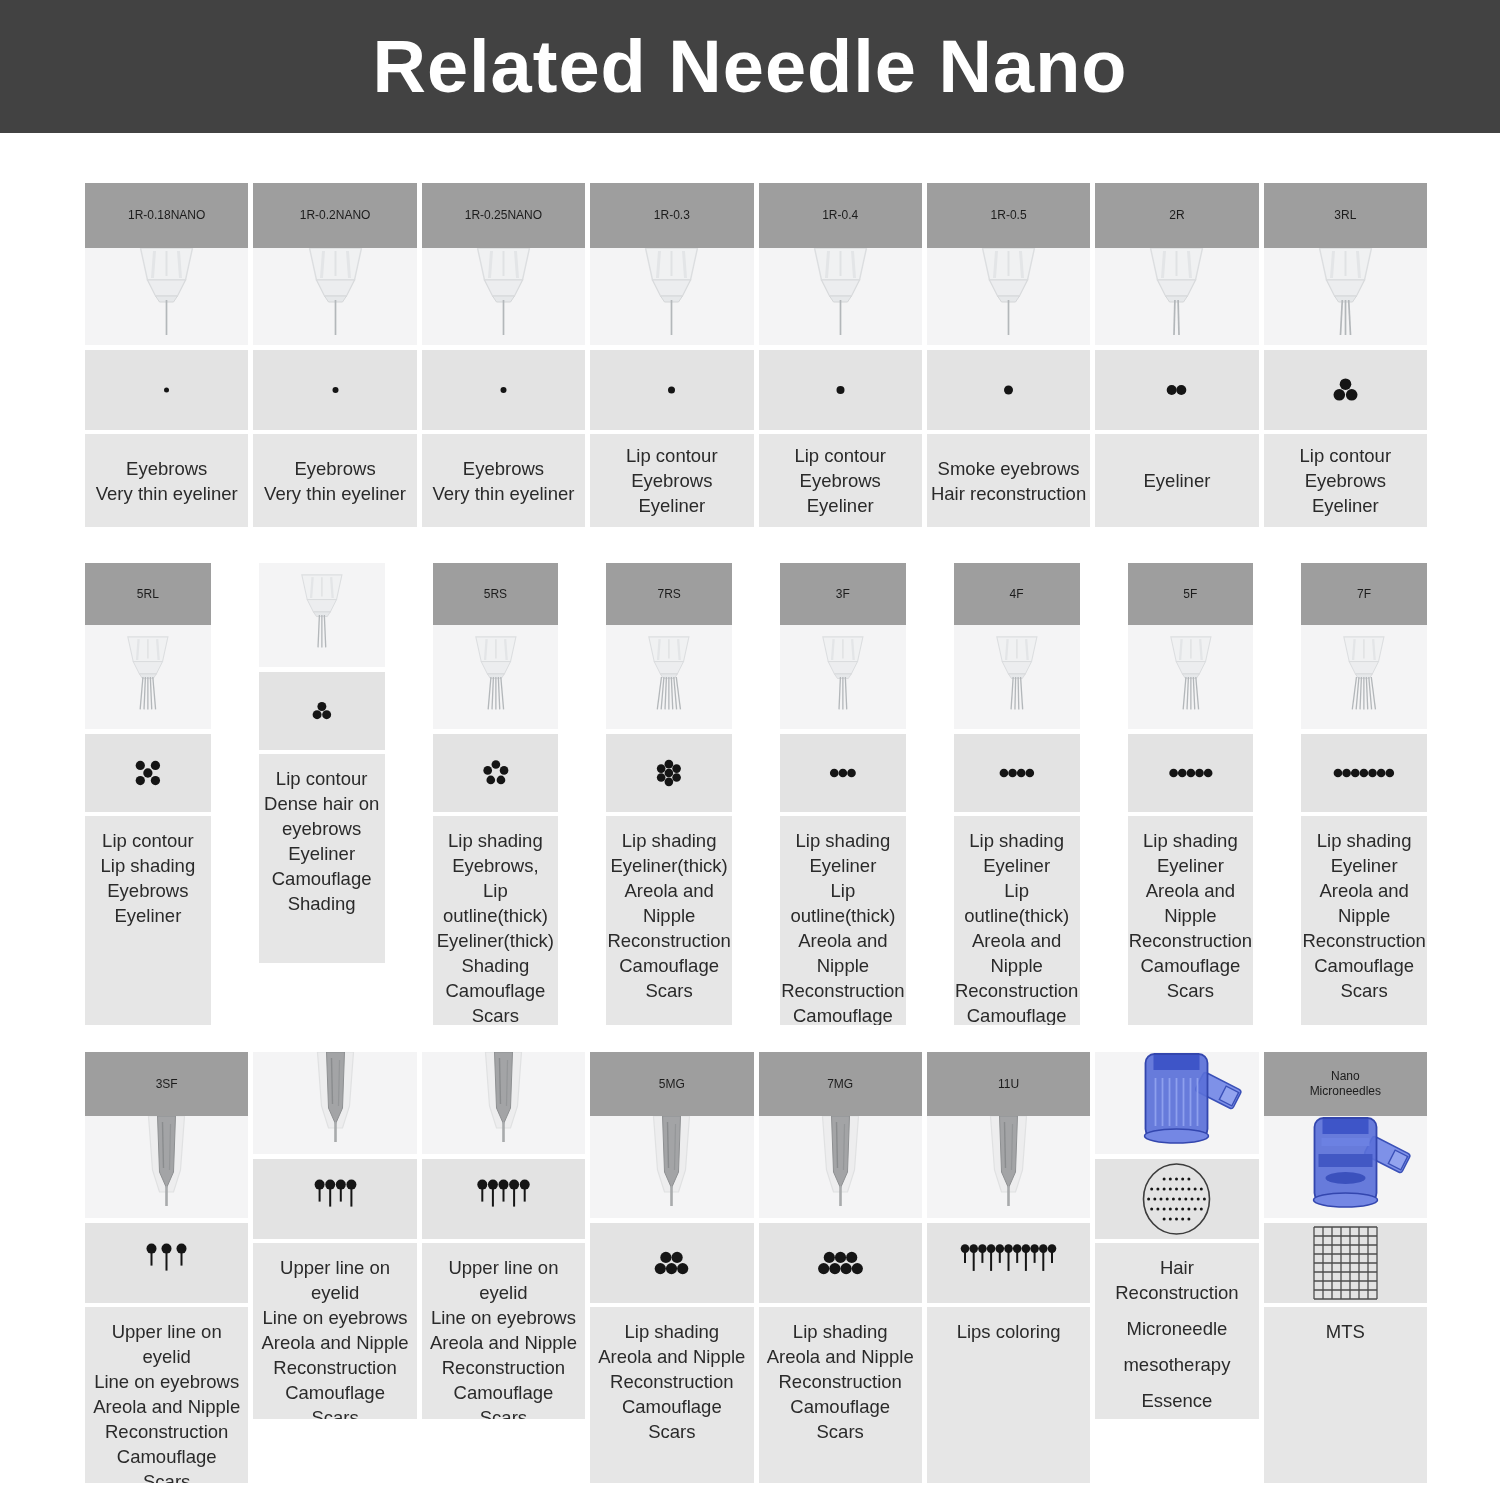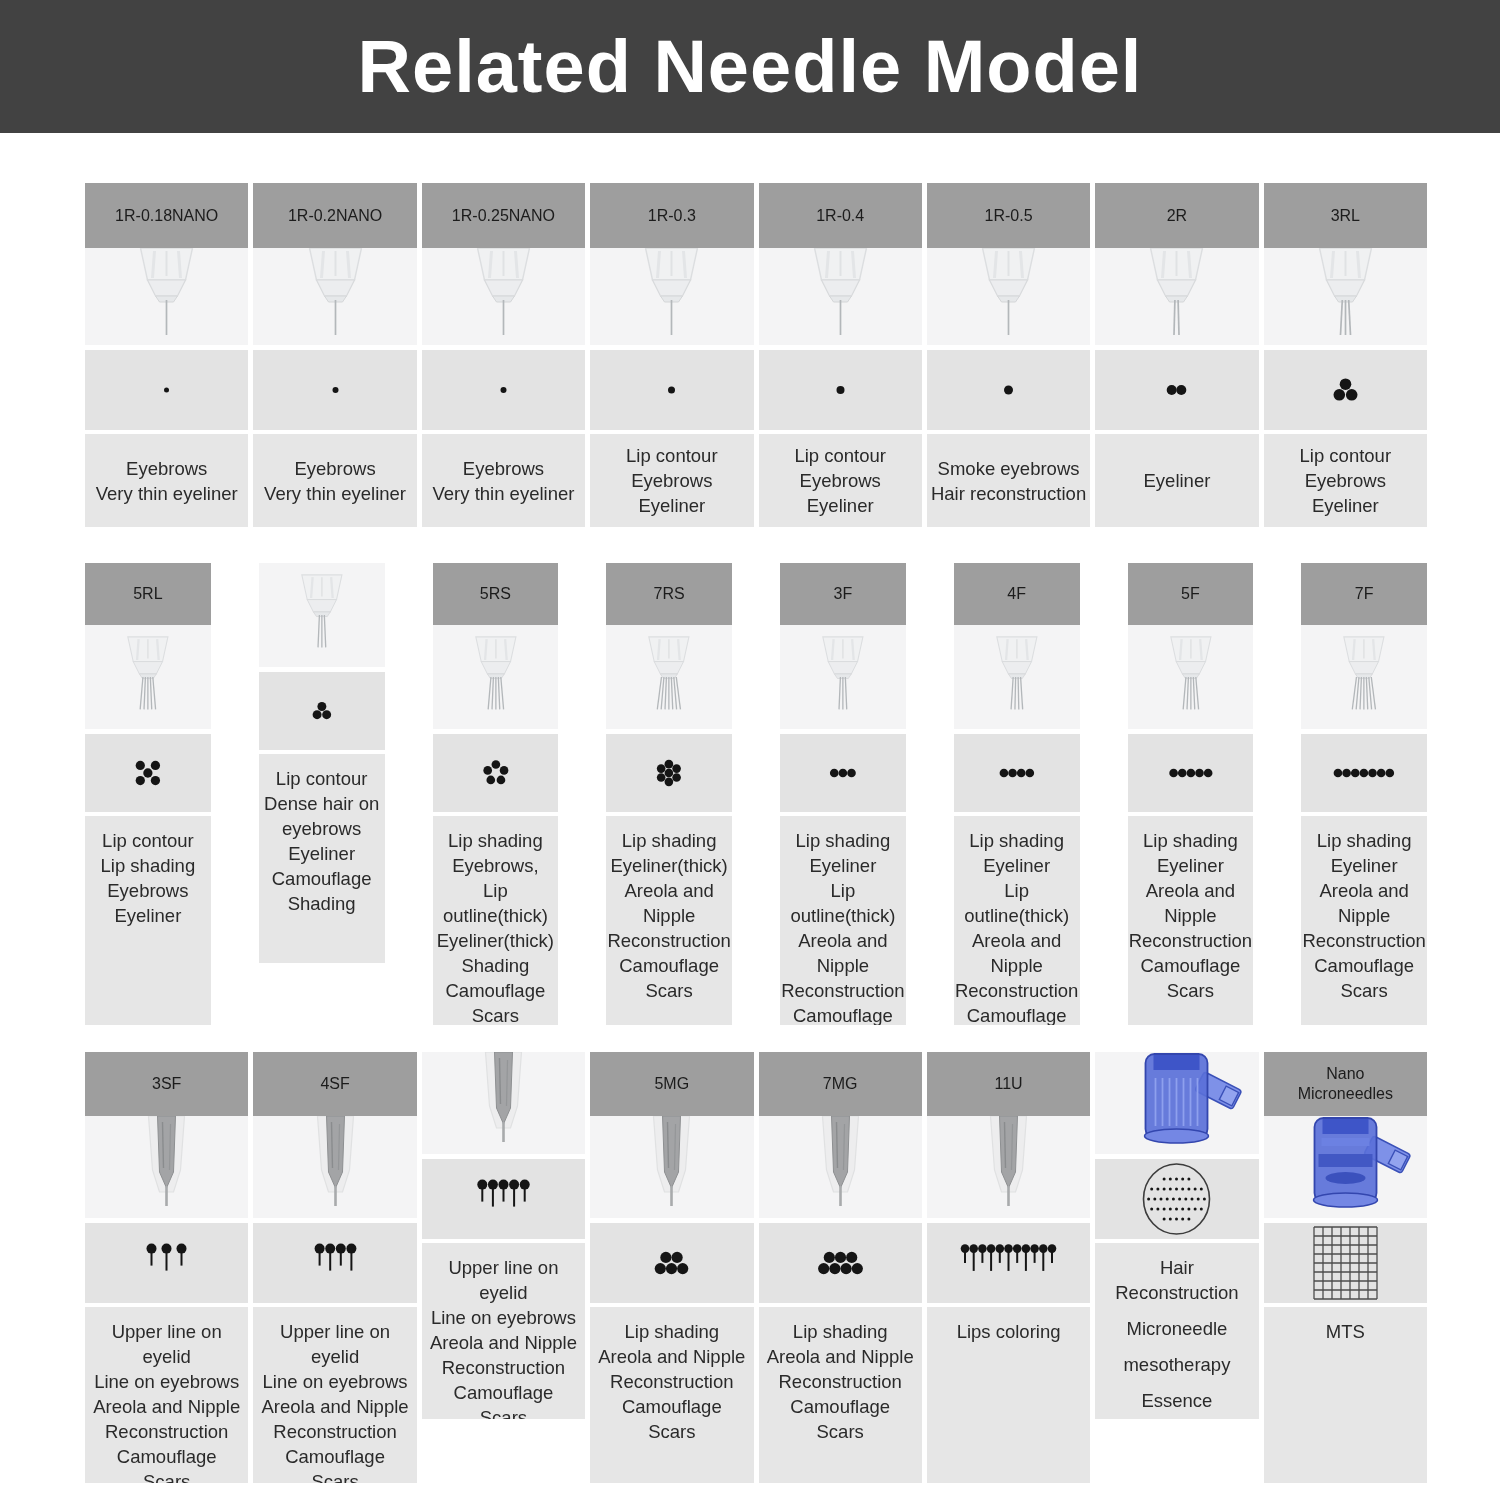--- a/index.html
+++ b/index.html
@@ -6,33 +6,33 @@
   body{width:1500px;height:1500px;position:relative;font-family:"Liberation Sans",sans-serif;overflow:hidden;}
   .banner{position:absolute;top:0;left:0;width:1500px;height:133px;background:#424242;display:flex;align-items:center;justify-content:center;}
   .banner h1{margin:0;color:#ffffff;font-size:74px;font-weight:700;letter-spacing:1px;}
   .block{position:absolute;left:85px;width:1342px;display:grid;grid-template-columns:repeat(8,1fr);column-gap:5px;}
   .block1{top:183px;--hh:65px;--nh:97px;--ph:80px;--dh:93px;}
   .block2{top:563px;gap:48px;--hh:62px;--nh:104px;--ph:78px;--dh:209px;}
   .block3{top:1052px;--hh:64px;--nh:102px;--ph:80px;--dh:176px;}
   .col{display:flex;flex-direction:column;min-width:0;}
   .cell{box-sizing:border-box;}
   .head{height:var(--hh);background:#9e9e9e;display:flex;align-items:center;justify-content:center;text-align:center;}
-  .head-label{font-size:16px;color:#1c1c1c;line-height:1.25;white-space:pre-line;}
+  .head-label{font-size:12px;color:#1c1c1c;line-height:1.25;white-space:pre-line;}
   .needle{height:var(--nh);background:#f4f4f5;display:flex;align-items:flex-start;justify-content:center;overflow:hidden;}
   .pattern{height:var(--ph);background:#e3e3e3;margin-top:5px;display:flex;align-items:center;justify-content:center;}
   .desc{height:var(--dh);background:#e6e6e6;margin-top:4px;text-align:center;color:#2a2a2a;font-size:18.5px;line-height:25px;padding:12px 1px 0 1px;overflow:hidden;}
   .block1 .desc{display:flex;flex-direction:column;justify-content:center;padding-top:0;}
   .desc.spaced .use{margin-bottom:11px;}
   svg{display:block;}
 </style>
 </head>
 <body>
 
 <header class="banner">
-  <h1>Related Needle Model</h1>
+  <h1>Related Needle Nano</h1>
 </header>
 
 <section class="block block1">
     <div class="col">
       <div class="cell head">
         <span class="head-label">1R-0.18NANO</span>
       </div>
       <div class="cell needle">
         <svg xmlns="http://www.w3.org/2000/svg" width="163" height="97" viewBox="0 0 163 97">
           <polygon points="55.5,0 107.5,0 100.5,32 62.5,32" fill="#f0f1f2" stroke="#dcdee0" stroke-width="1.4"></polygon>
@@ -558,23 +558,20 @@
       <div class="cell desc">
         <div class="use">Upper line on eyelid</div>
         <div class="use">Line on eyebrows</div>
         <div class="use">Areola and Nipple</div>
         <div class="use">Reconstruction</div>
         <div class="use">Camouflage</div>
         <div class="use">Scars</div>
       </div>
     </div>
     <div class="col">
-      <div class="cell head">
-        <span class="head-label">4SF</span>
-      </div>
       <div class="cell needle">
         <svg xmlns="http://www.w3.org/2000/svg" width="163" height="102" viewBox="0 0 163 102">
           <polygon points="63.5,0 99.5,0 95.5,54 88.5,76 74.5,76 67.5,54" fill="#ededee" stroke="#e0e1e2" stroke-width="1.2"></polygon>
           <polygon points="72.5,0 90.5,0 88.5,56 81.5,72 74.5,56" fill="#a3a4a6" stroke="#8e9092" stroke-width="1"></polygon>
           <line x1="77.5" y1="6" x2="78.5" y2="52" stroke="#8a8c8e" stroke-width="1.4"></line>
           <line x1="85.5" y1="8" x2="84.5" y2="54" stroke="#949698" stroke-width="1.2"></line>
           <line x1="81.5" y1="70" x2="81.5" y2="90" stroke="#a8aaac" stroke-width="2.6"></line>
         </svg>
       </div>
       <div class="cell pattern">

